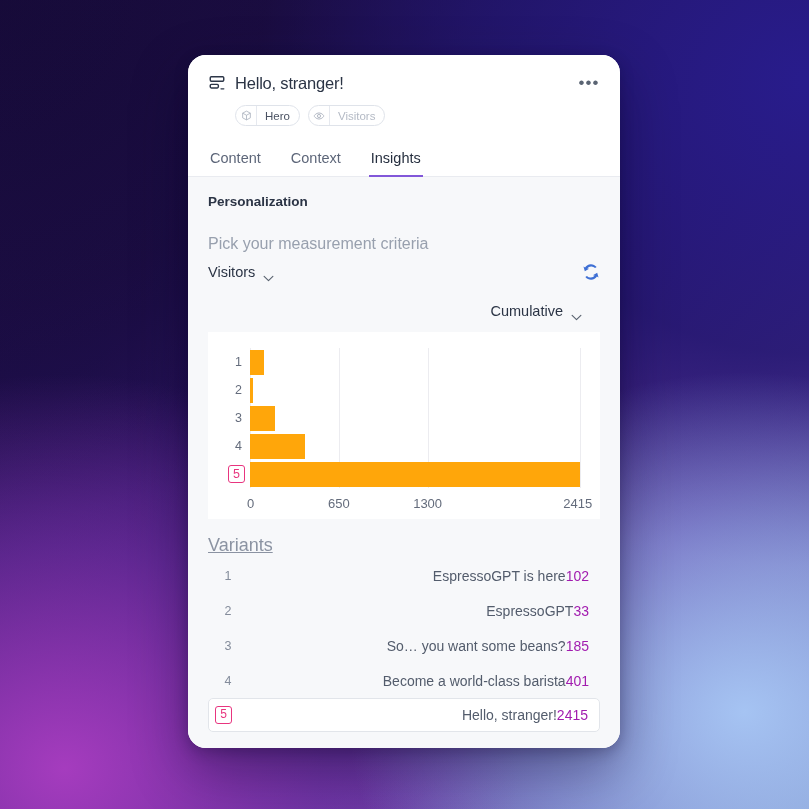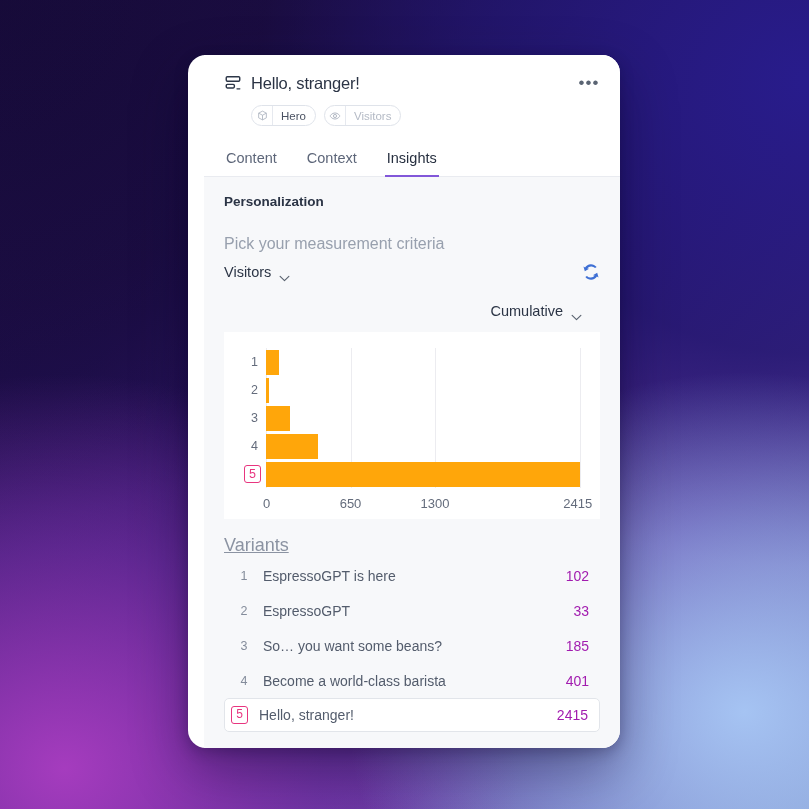--- a/index.html
+++ b/index.html
@@ -29,21 +29,20 @@
     left: 188px;
     top: 55px;
     width: 432px;
     height: 693px;
     background: #ffffff;
     border-radius: 18px;
     box-shadow: 0 22px 55px rgba(10, 4, 40, 0.40), 0 4px 14px rgba(10, 4, 40, 0.25);
     overflow: hidden;
     display: flex;
     flex-direction: column;
-    padding-left: 16px;
   }
 
   
   .card-header {
     padding: 16px 20px 0 20px;
     background: #ffffff;
     flex: 0 0 auto;
   }
   .title-row {
     display: flex;
@@ -259,20 +258,21 @@
     font-size: 12.5px;
     color: #848c9b;
     flex: 0 0 auto;
   }
   .v-row .vlabel {
     flex: 1 1 auto;
     margin-left: 9px;
     white-space: nowrap;
     overflow: hidden;
     text-overflow: ellipsis;
+    text-align: right;
   }
   .v-row .vval {
     flex: 0 0 auto;
     font-size: 14px;
     color: #a21caf;
   }
   .v-row.selected {
     border: 1px solid #e2e5ea;
     border-radius: 5px;
     background: #ffffff;

